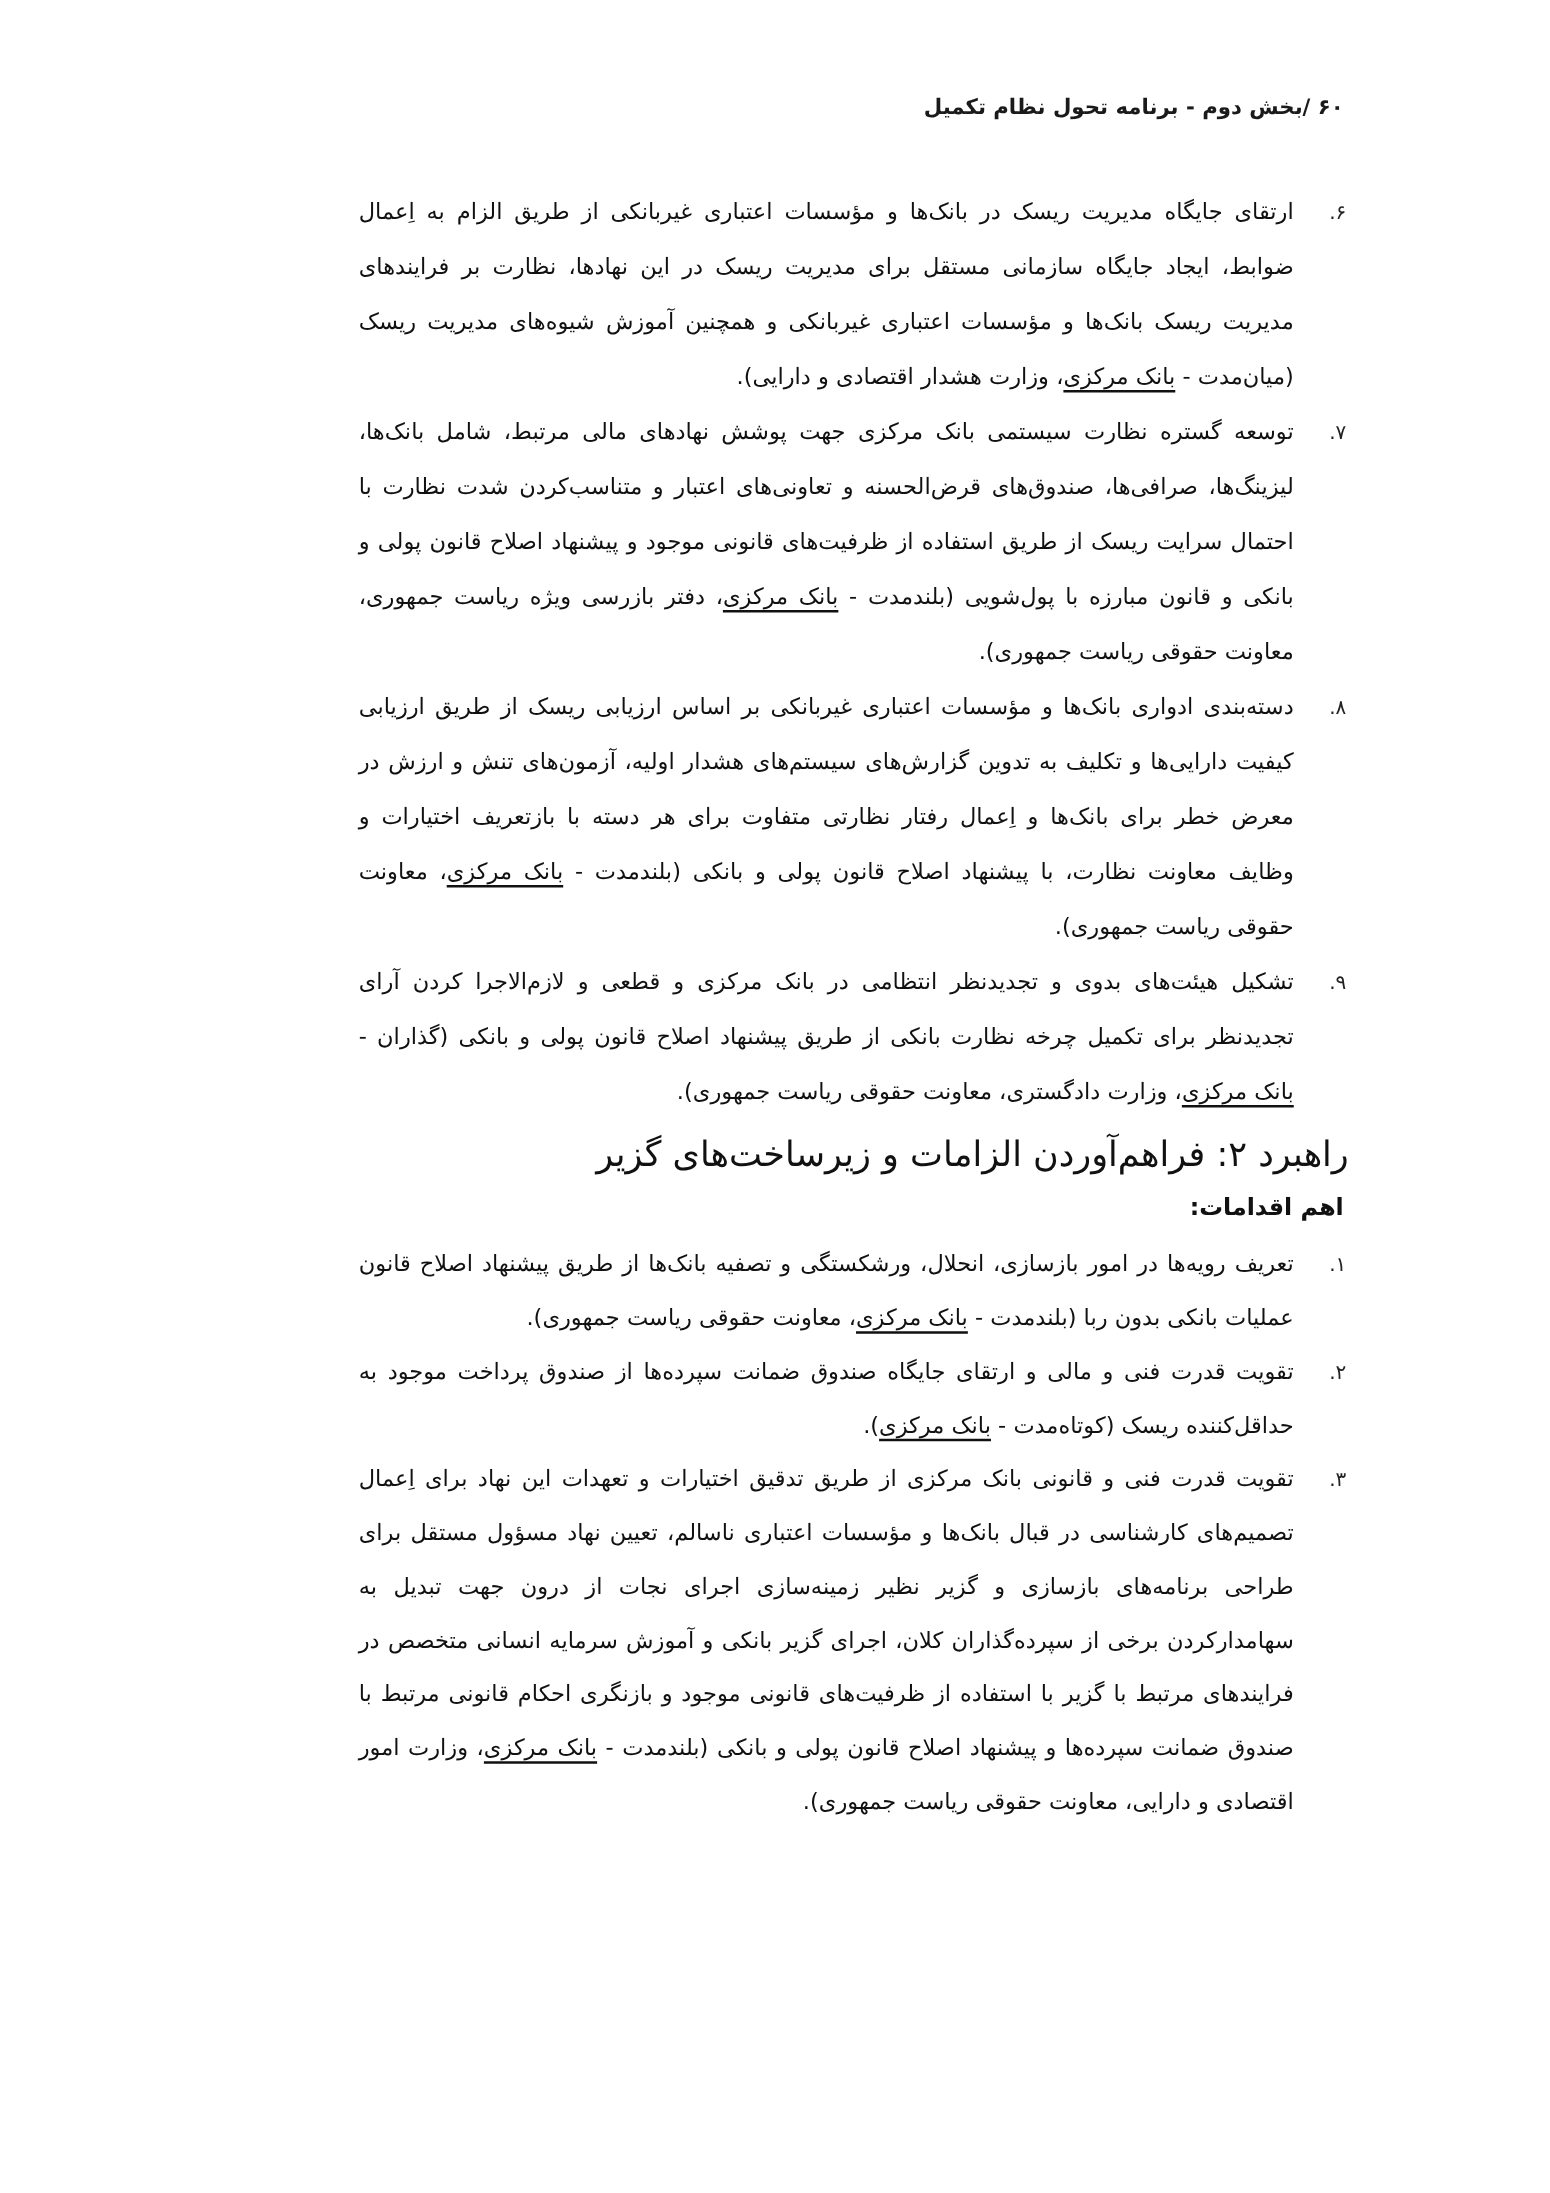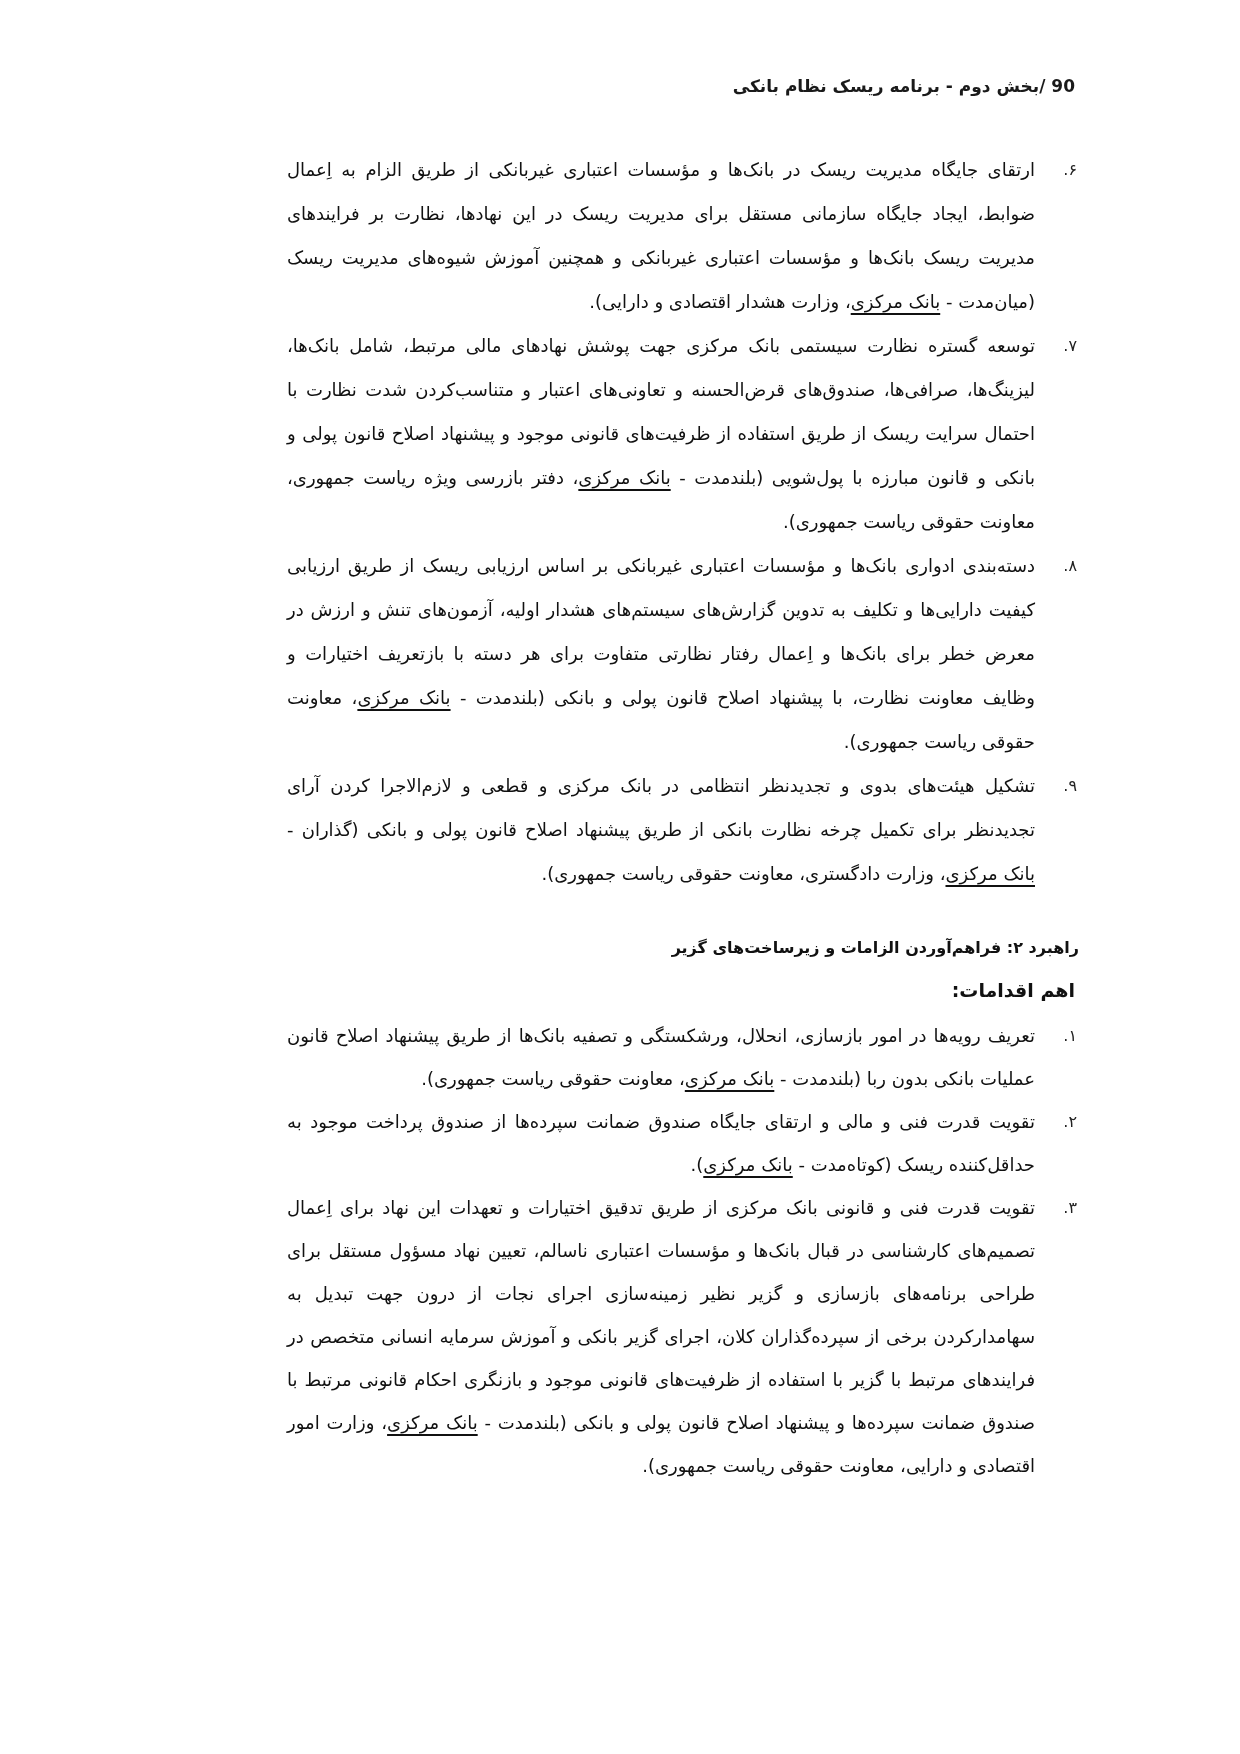--- a/index.html
+++ b/index.html
@@ -20,33 +20,33 @@
       position: relative; padding-right: 42px;
       font-size: 18px; line-height: 44px; text-align: justify;
       text-align-last: right;
     }
     ol.items li .num {
       position: absolute; right: 0; top: 0; width: 36px; text-align: right;
       font-size: 16px; color: #222;
     }
     u.agency { text-decoration-thickness: 2px; text-underline-offset: 5px; }
     .section-title {
-      font-size: 16px; font-weight: bold; margin: 32px -2px 0 0; line-height: 40px;
+      font-size: 28px; font-weight: normal; margin: 8px -2px 0 0; line-height: 40px;
     }
     .subtitle {
       font-size: 19px; font-weight: bold; margin: 4px 2px 6px 0; line-height: 36px; text-align: right;
     }
     ol.items.second li { line-height: 43px; }
   </style>
 </head>
 <body>
 
 <div class="page-header">
-  <span>90</span>
-  <span>/</span><span>بخش دوم - برنامه ریسک نظام بانکی</span>
+  <span>۶۰</span>
+  <span>/</span><span>بخش دوم - برنامه تحول نظام تکمیل</span>
 </div>
 
 <div class="content">
   <ol class="items">
     <li>
       <span class="num">۶.</span>
       <span>ارتقای جایگاه مدیریت ریسک در بانک‌ها و مؤسسات اعتباری غیربانکی از طریق الزام به اِعمال ضوابط، ایجاد جایگاه سازمانی مستقل برای مدیریت ریسک در این نهادها، نظارت بر فرایندهای مدیریت ریسک بانک‌ها و مؤسسات اعتباری غیربانکی و همچنین آموزش شیوه‌های مدیریت ریسک (میان‌مدت - </span><u class="agency">بانک مرکزی</u><span>، وزارت هشدار اقتصادی و دارایی).</span>
     </li>
     <li>
       <span class="num">۷.</span>

